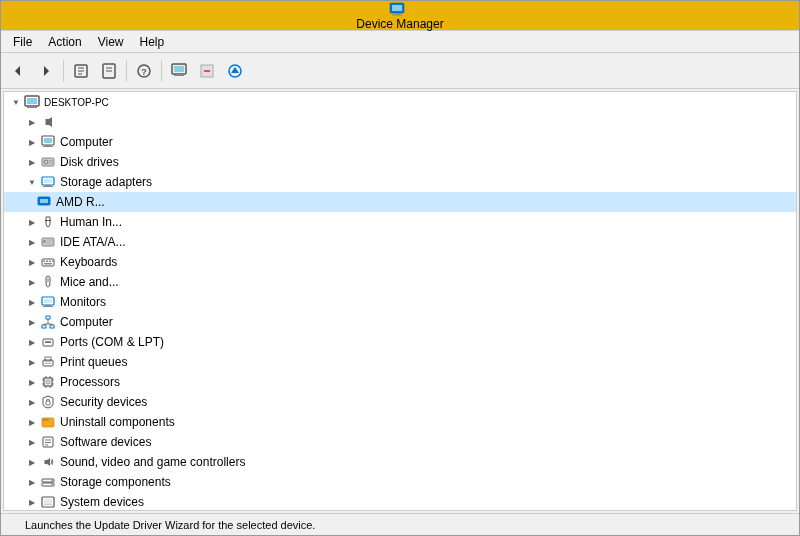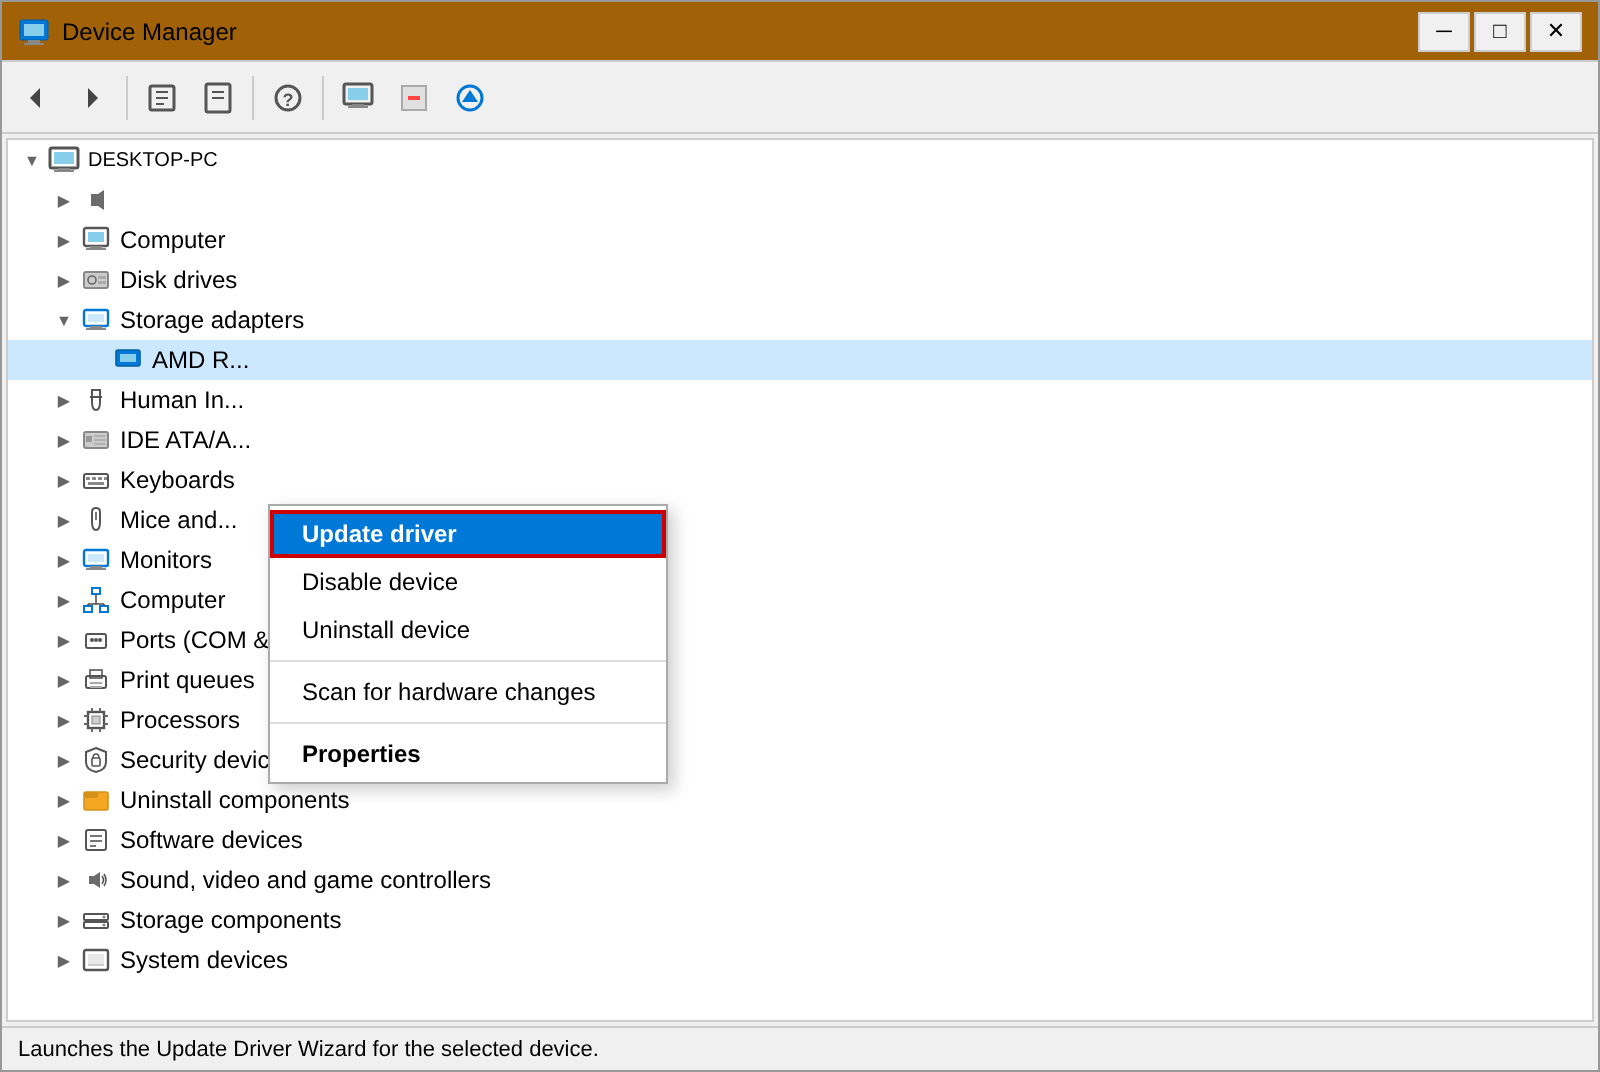--- a/index.html
+++ b/index.html
@@ -20,27 +20,28 @@
       height: 536px;
       background: #f0f0f0;
       border: 1px solid #999;
       display: flex;
       flex-direction: column;
       box-shadow: 2px 2px 8px rgba(0,0,0,0.3);
     }
 
     
     .title-bar {
-      background: #a16207;
+      background: #eab308;
       height: 30px;
       display: flex;
       align-items: center;
       padding: 0 8px;
       border-bottom: 1px solid #ccc;
       flex-shrink: 0;
+      flex-direction: column;
     }
     .title-bar-icon {
       width: 16px;
       height: 16px;
       margin-right: 6px;
       flex-shrink: 0;
     }
     .title-bar-text {
       flex: 1;
       font-size: 12px;
@@ -155,21 +156,21 @@
       margin-right: 4px;
       flex-shrink: 0;
       display: flex;
       align-items: center;
       justify-content: center;
     }
 
     
     .indent-0 { padding-left: 4px; }
     .indent-1 { padding-left: 20px; }
-    .indent-2 { padding-left: 36px; }
+    .indent-2 { padding-left: 16px; }
 
     
     .context-menu {
       position: absolute;
       background: white;
       border: 1px solid #aaa;
       box-shadow: 3px 3px 8px rgba(0,0,0,0.2);
       z-index: 100;
       min-width: 200px;
       padding: 2px 0;
@@ -196,21 +197,21 @@
       margin: 3px 0;
     }
 
     
     .status-bar {
       height: 22px;
       background: #f0f0f0;
       border-top: 1px solid #ccc;
       display: flex;
       align-items: center;
-      padding: 0 8px;
+      padding: 0 24px;
       font-size: 11px;
       color: #000;
       flex-shrink: 0;
     }
   </style>
 </head>
 <body>
 
 <div class="window">
 
@@ -224,20 +225,26 @@
       </svg>
     </div>
     <span class="title-bar-text">Device Manager</span>
     <div class="title-bar-controls">
       <button class="title-btn">─</button>
       <button class="title-btn">□</button>
       <button class="title-btn close">✕</button>
     </div>
   </div>
 
+  <div class="menu-bar">
+    <span class="menu-item">File</span>
+    <span class="menu-item">Action</span>
+    <span class="menu-item">View</span>
+    <span class="menu-item">Help</span>
+  </div>
 
   <div class="toolbar">
     <button class="toolbar-btn">
       <svg width="14" height="14" viewBox="0 0 14 14">
           <polygon points="9,2 4,7 9,12" fill="#444"></polygon>
         </svg>
     </button>
     <button class="toolbar-btn">
       <svg width="14" height="14" viewBox="0 0 14 14">
           <polygon points="5,2 10,7 5,12" fill="#444"></polygon>
@@ -557,38 +564,19 @@
         <span class="tree-icon">
           <svg width="14" height="14" viewBox="0 0 14 14">
             <rect x="1" y="2" width="12" height="10" rx="1" fill="none" stroke="#555" stroke-width="1.2"></rect>
             <rect x="3" y="4" width="8" height="5" fill="#e8e8e8"></rect>
             <rect x="3" y="9" width="8" height="1" fill="#ccc"></rect>
           </svg>
         </span>
         <span>System devices</span>
       </div>
 
-      <div class="context-menu" style="left:130px; top:182px;">
-        <div class="context-menu-item highlighted">
-          <span>Update driver</span>
-        </div>
-        <div class="context-menu-item">
-          <span>Disable device</span>
-        </div>
-        <div class="context-menu-item">
-          <span>Uninstall device</span>
-        </div>
-        <div class="context-menu-separator"></div>
-        <div class="context-menu-item">
-          <span>Scan for hardware changes</span>
-        </div>
-        <div class="context-menu-separator"></div>
-        <div class="context-menu-item bold">
-          <span>Properties</span>
-        </div>
-      </div>
     </div>
   </div>
 
   <div class="status-bar">
     <span>Launches the Update Driver Wizard for the selected device.</span>
   </div>
 </div>
 
 </body></html>

